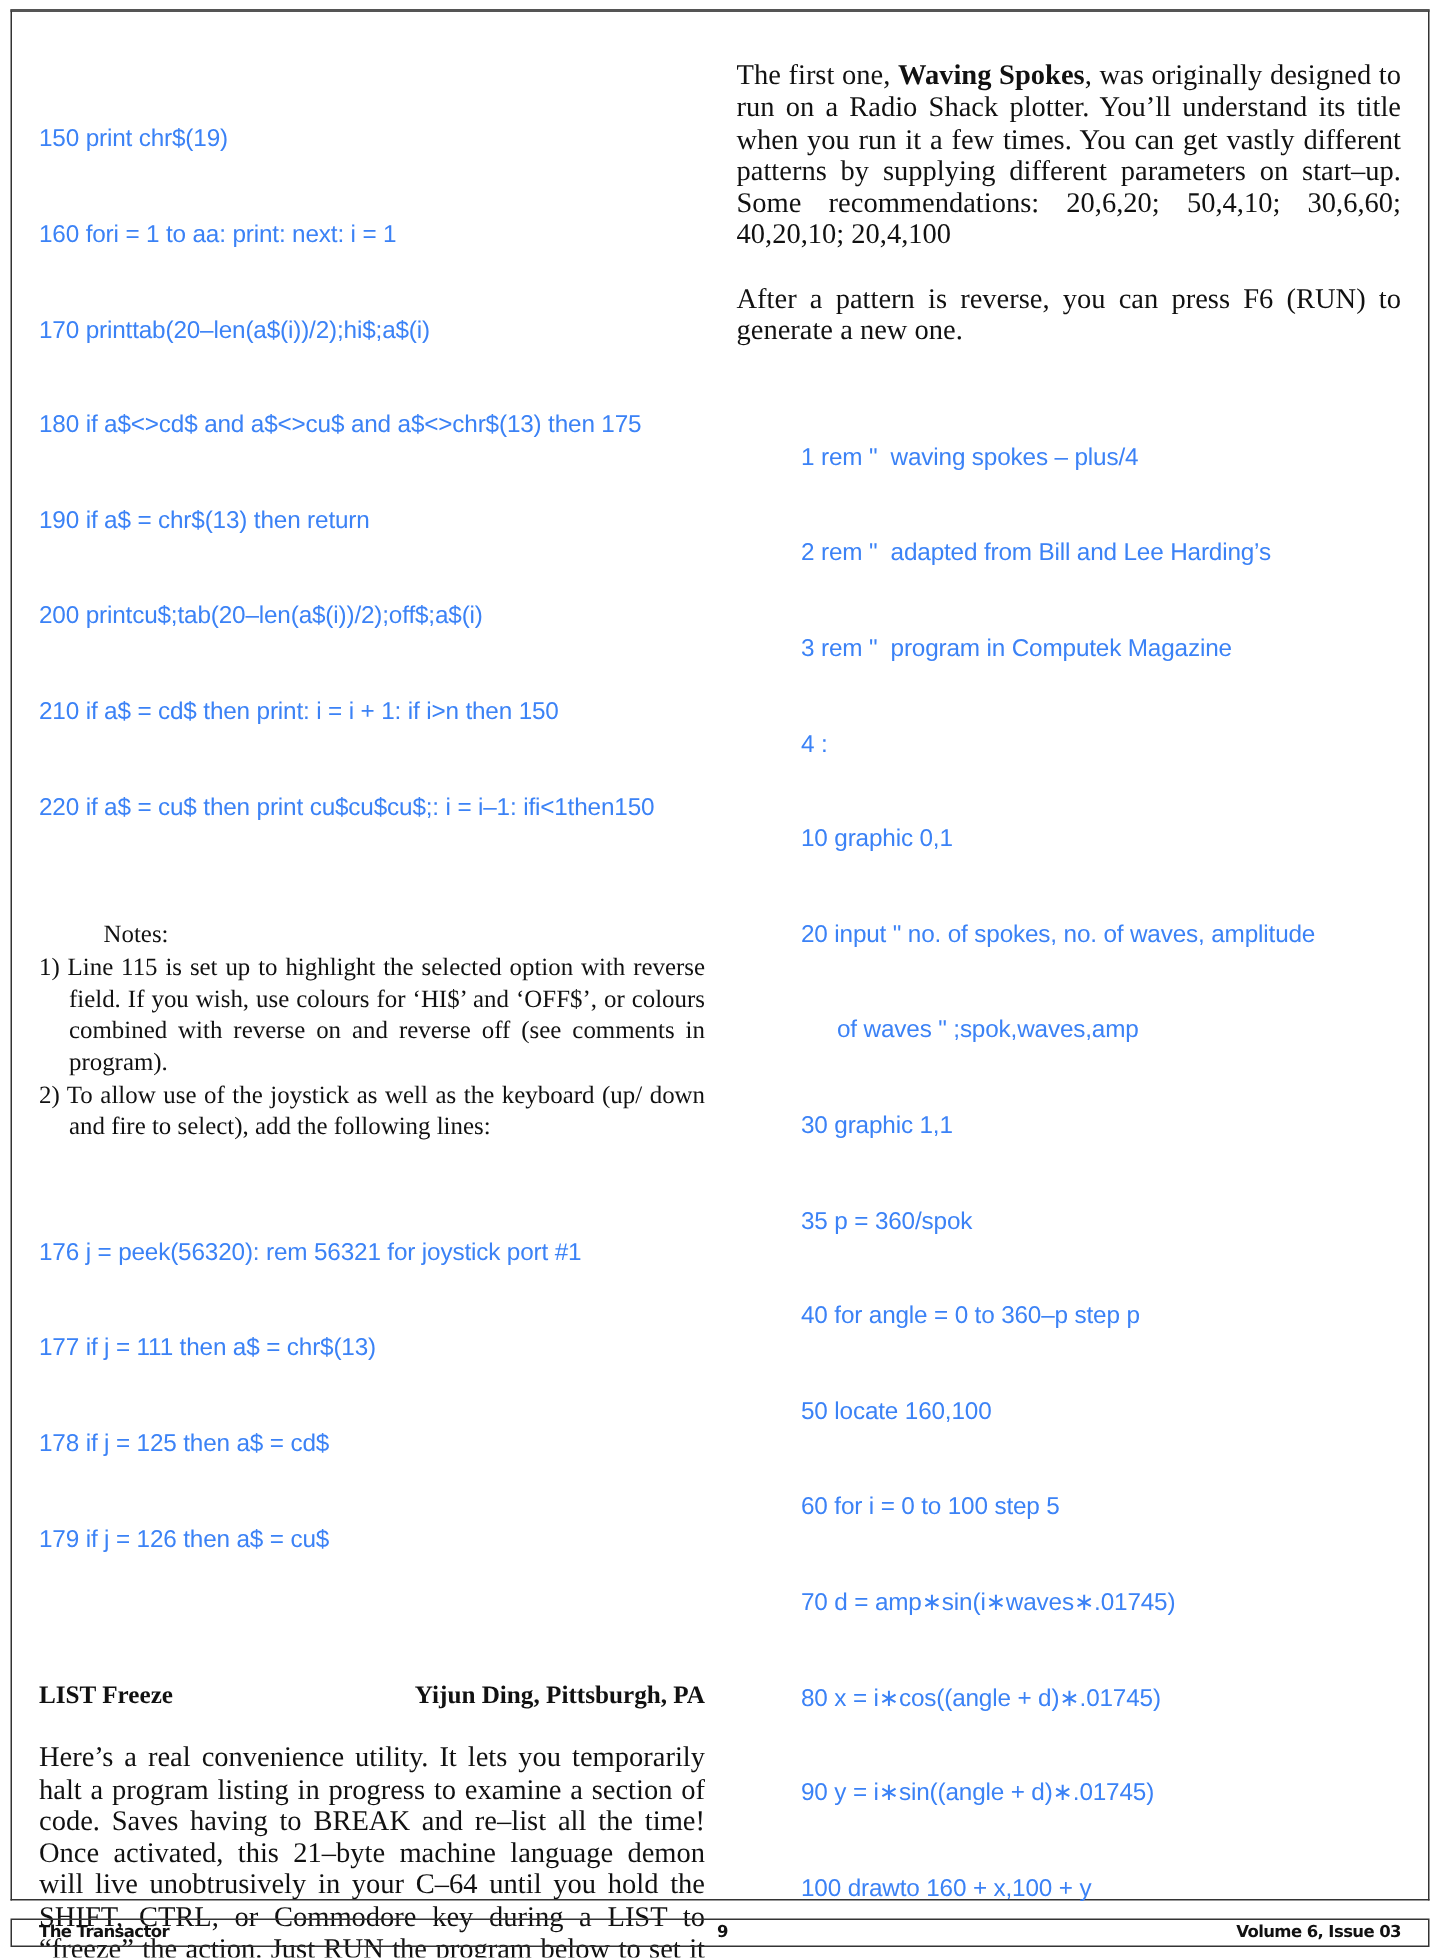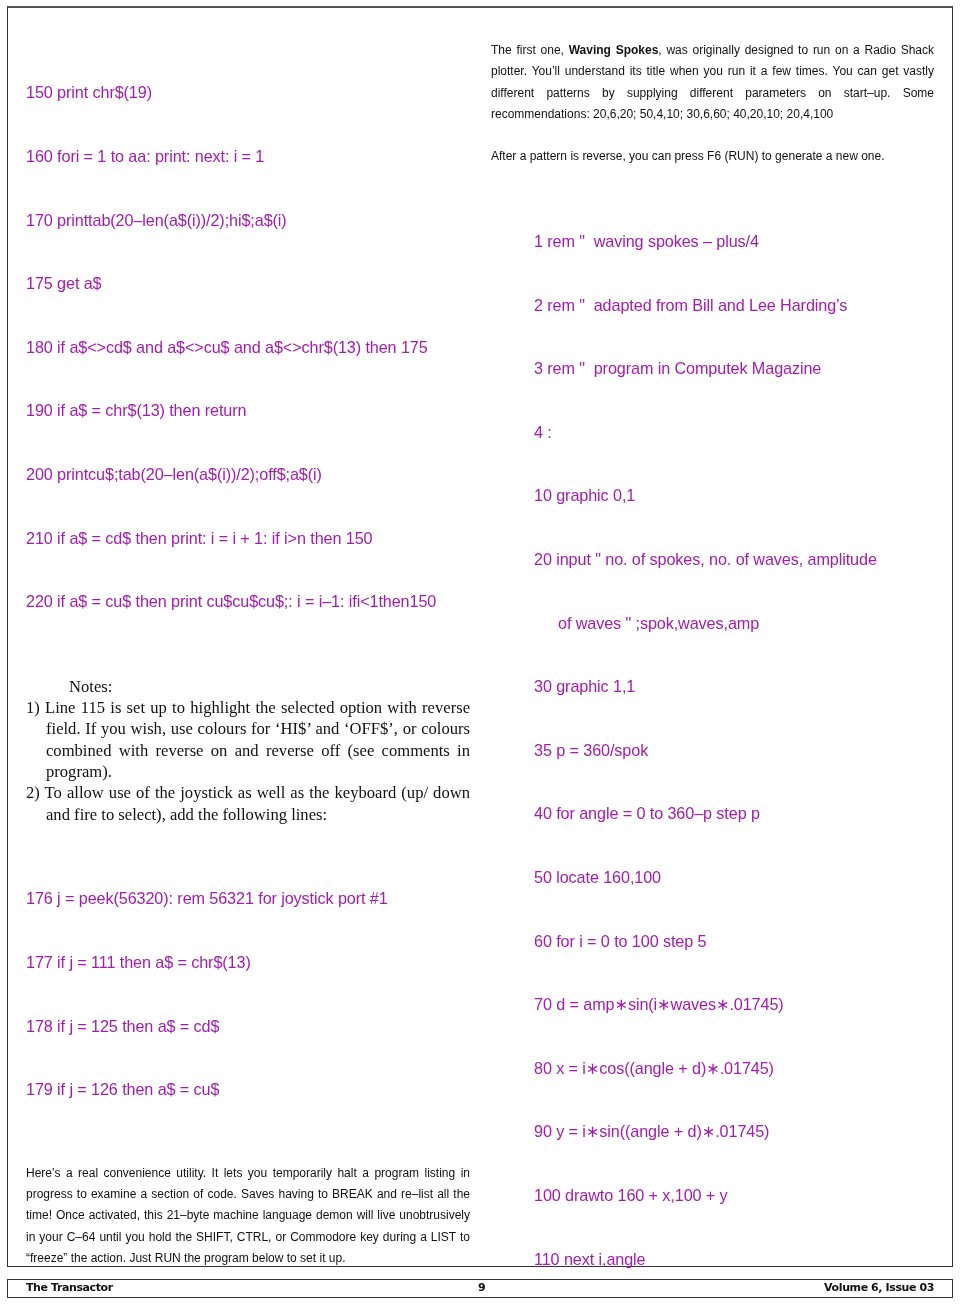--- a/index.html
+++ b/index.html
@@ -1,62 +1,65 @@
 <!DOCTYPE html>
 <html><head>
 <meta charset="utf-8">
 <style>
   html, body { margin:0; padding:0; background:#ffffff; }
   body { width:960px; height:1305px; position:relative; overflow:hidden; color:#111; }
   .page-box { position:absolute; left:7px; top:6px; width:946px; height:1261px; border:1.5px solid #333; border-top:2px solid #555; box-sizing:border-box; }
   .col { position:absolute; top:40px; }
   .col-left { left:26px; width:444px; }
   .col-right { left:491px; width:443px; }
-  .code { font-family:"Liberation Sans", sans-serif; font-size:16.2px; line-height:21.2px; white-space:pre; color:#a21caf; letter-spacing:-0.1px; }
+  .code { font-family:"Liberation Sans", sans-serif; font-size:16.2px; line-height:21.2px; white-space:pre; color:#3b82f6; letter-spacing:-0.1px; }
   .code .line { display:block; }
   .code .cont { padding-left:24px; }
-  .prose { font-family:Liberation Sans, sans-serif; font-size:12px; line-height:21.3px; text-align:justify; color:#111; }
+  .prose { font-family:Liberation Serif, serif; font-size:19px; line-height:21.3px; text-align:justify; color:#111; }
   .prose b { font-weight:bold; }
   .notes-head { font-family:"Liberation Serif", serif; font-size:16.6px; line-height:21.3px;margin-left:43px; }
   .note { font-family:"Liberation Serif", serif; font-size:16.6px; line-height:21.3px; text-align:justify; padding-left:20px; text-indent:-20px; }
   .heading { font-family:"Liberation Serif", serif; font-weight:bold; font-size:16.8px; line-height:22px; display:flex; justify-content:space-between; }
   .footer { position:absolute; left:7px; top:1279px; width:946px; height:19px; border:1.5px solid #333; box-sizing:border-box; font-family:"DejaVu Sans", sans-serif; font-weight:bold; font-size:11px; letter-spacing:-0.4px; line-height:16px; }
   .footer span { position:absolute; top:0; }
 </style>
 </head>
 <body>
 
 <div class="page-box"></div>
 
 <div class="col col-left">
   <div class="code" style="margin-top:0;">
     <span class="line">150 print chr$(19)</span>
     <span class="line">160 fori = 1 to aa: print: next: i = 1</span>
     <span class="line">170 printtab(20–len(a$(i))/2);hi$;a$(i)</span>
-    <span class="line">175 get a$</span>
     <span class="line">180 if a$&lt;&gt;cd$ and a$&lt;&gt;cu$ and a$&lt;&gt;chr$(13) then 175</span>
     <span class="line">190 if a$ = chr$(13) then return</span>
     <span class="line">200 printcu$;tab(20–len(a$(i))/2);off$;a$(i)</span>
     <span class="line">210 if a$ = cd$ then print: i = i + 1: if i&gt;n then 150</span>
     <span class="line">220 if a$ = cu$ then print cu$cu$cu$;: i = i–1: ifi&lt;1then150</span>
   </div>
 
   <div style="margin-top:21px;">
     <div class="notes-head">Notes:</div>
     <div class="note">1) Line 115 is set up to highlight the selected option with reverse field. If you wish, use colours for ‘HI$’ and ‘OFF$’, or colours combined with reverse on and reverse off (see comments in program).</div>
     <div class="note">2) To allow use of the joystick as well as the keyboard (up/ down and fire to select), add the following lines:</div>
   </div>
 
   <div class="code" style="margin-top:21px;">
     <span class="line">176 j = peek(56320): rem 56321 for joystick port #1</span>
     <span class="line">177 if j = 111 then a$ = chr$(13)</span>
     <span class="line">178 if j = 125 then a$ = cd$</span>
     <span class="line">179 if j = 126 then a$ = cu$</span>
   </div>
 
+  <div class="heading" style="margin-top:40px;">
+    <span>LIST Freeze</span>
+    <span>Yijun Ding, Pittsburgh, PA</span>
+  </div>
 
   <div class="prose" style="margin-top:20px;">Here’s a real convenience utility. It lets you temporarily halt a program listing in progress to examine a section of code. Saves having to BREAK and re–list all the time! Once activated, this 21–byte machine language demon will live unobtrusively in your C–64 until you hold the SHIFT, CTRL, or Commodore key during a LIST to “freeze” the action. Just RUN the program below to set it up.</div>
 
 </div>
 
 <div class="col col-right">
   <div class="prose"><span>The first one, </span><b>Waving Spokes</b><span>, was originally designed to run on a Radio Shack plotter. You’ll understand its title when you run it a few times. You can get vastly different patterns by supplying different parameters on start–up. Some recommendations: 20,6,20; 50,4,10; 30,6,60; 40,20,10; 20,4,100</span></div>
 
   <div class="prose" style="margin-top:21px;">After a pattern is reverse, you can press F6 (RUN) to generate a new one.</div>
 

